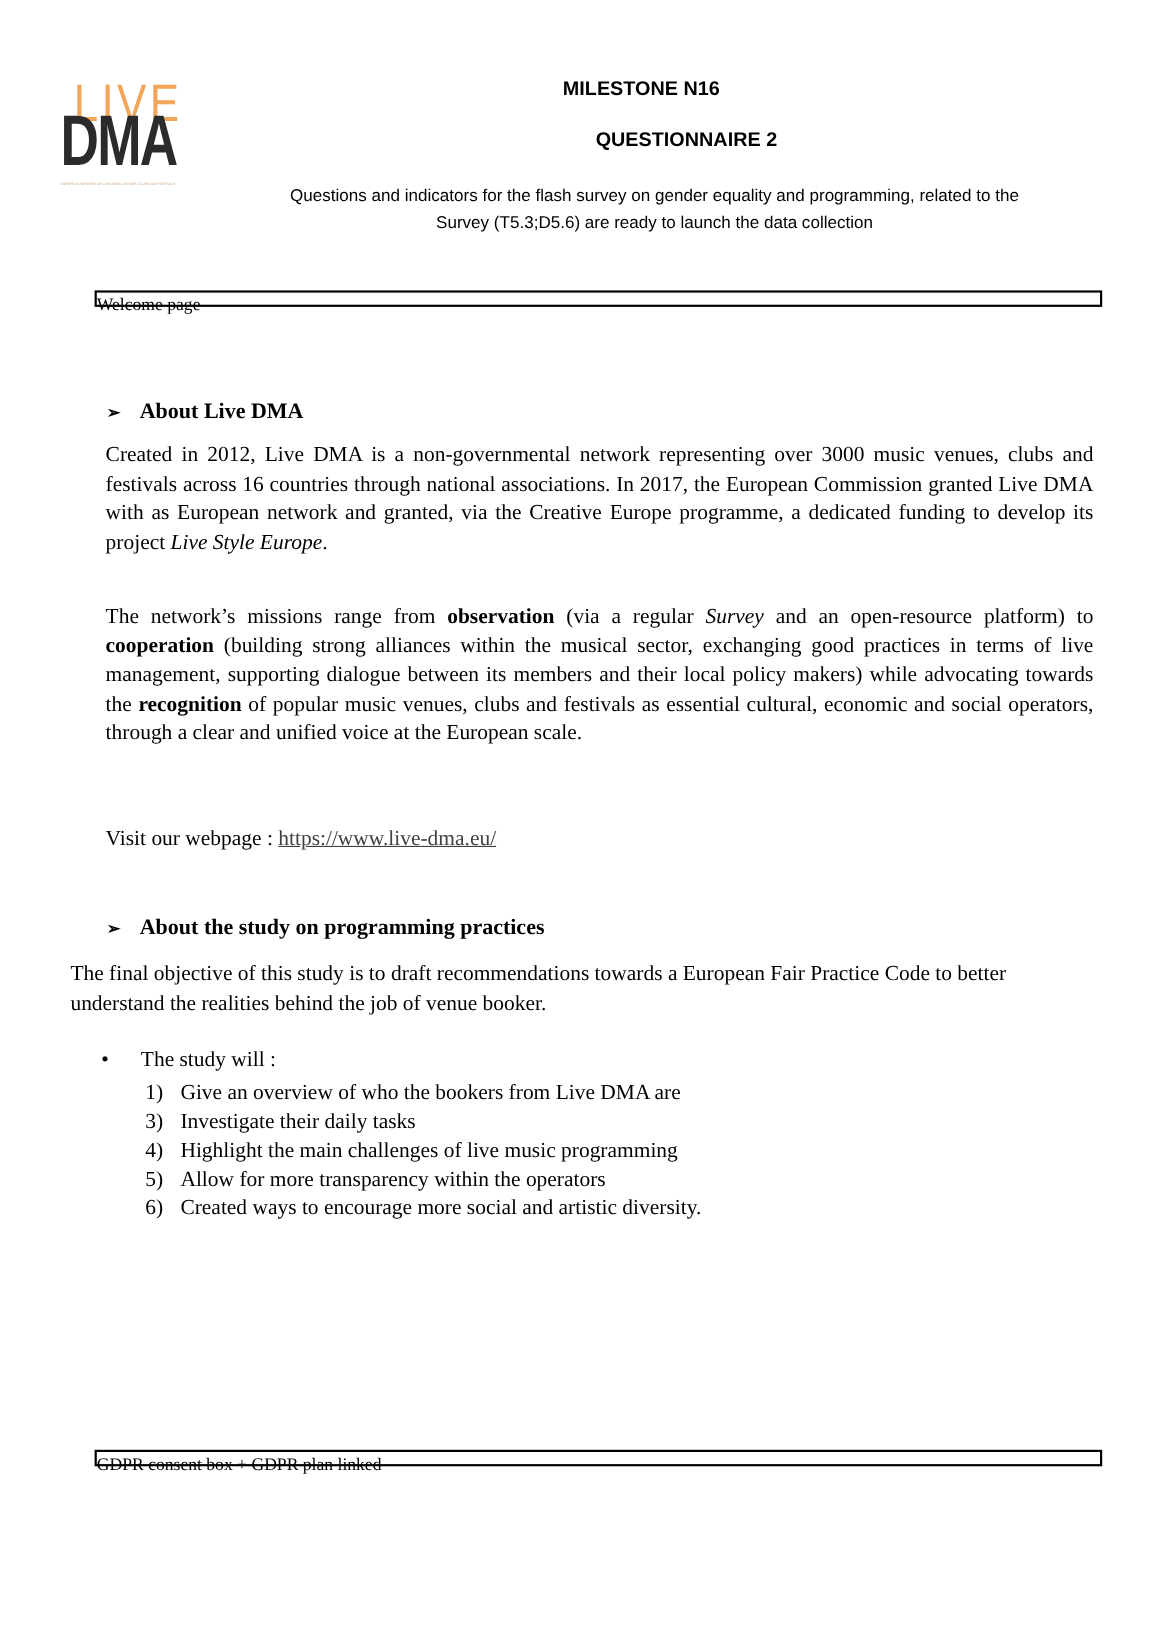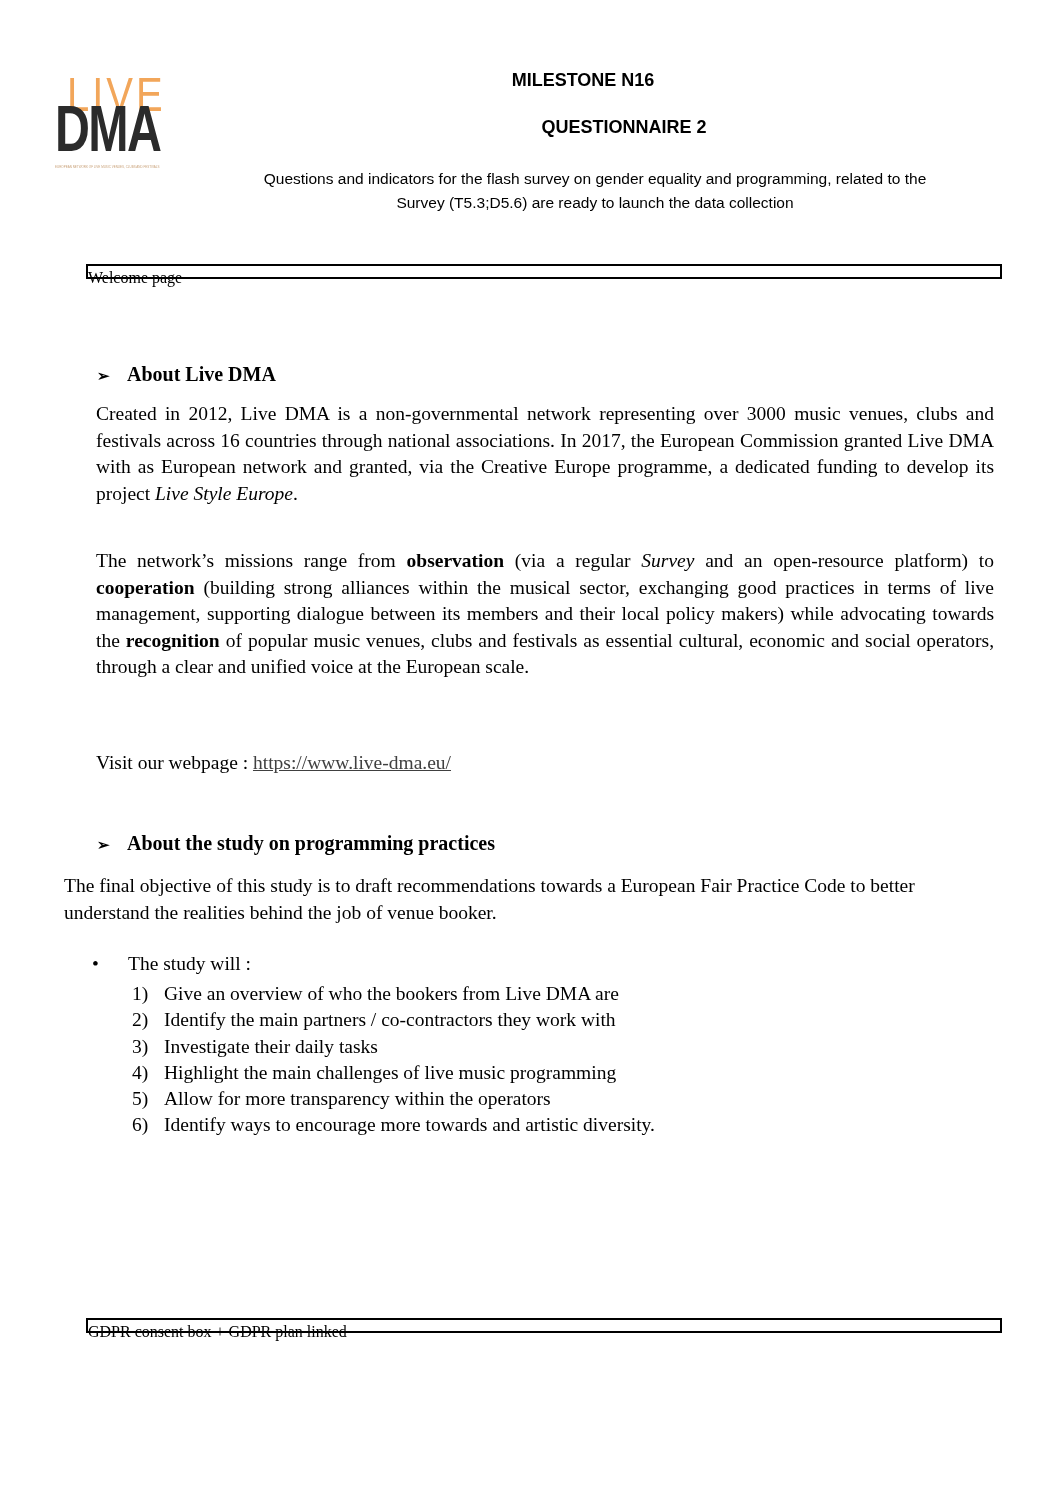--- a/index.html
+++ b/index.html
@@ -97,20 +97,19 @@
 </div>
 
 <div class="para p3">The final objective of this study is to draft recommendations towards a European Fair Practice Code to better understand the realities behind the job of venue booker.</div>
 
 <div class="bullet">
   <span class="dot">•</span><span>The study will :</span>
 </div>
 
 <div class="olist">
   <div><span class="num">1)</span><span>Give an overview of who the bookers from Live DMA are</span></div>
-  <div><span class="num">2)</span><span>Identify the main partners / co-contractors they work with</span></div>
   <div><span class="num">3)</span><span>Investigate their daily tasks</span></div>
   <div><span class="num">4)</span><span>Highlight the main challenges of live music programming</span></div>
   <div><span class="num">5)</span><span>Allow for more transparency within the operators</span></div>
-  <div><span class="num">6)</span><span>Identify ways to encourage more towards and artistic diversity.</span></div>
+  <div><span class="num">6)</span><span>Created ways to encourage more social and artistic diversity.</span></div>
 </div>
 
 <div class="boxrow box2">GDPR consent box + GDPR plan linked</div>
 
 </body></html>

